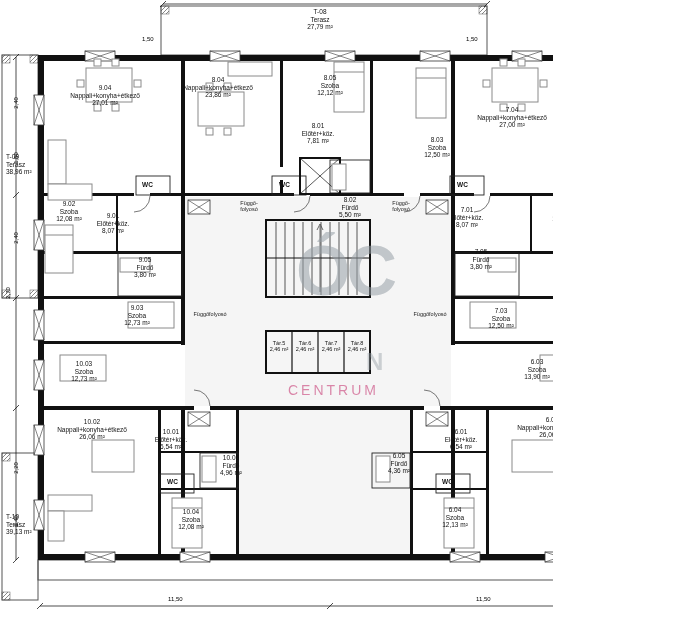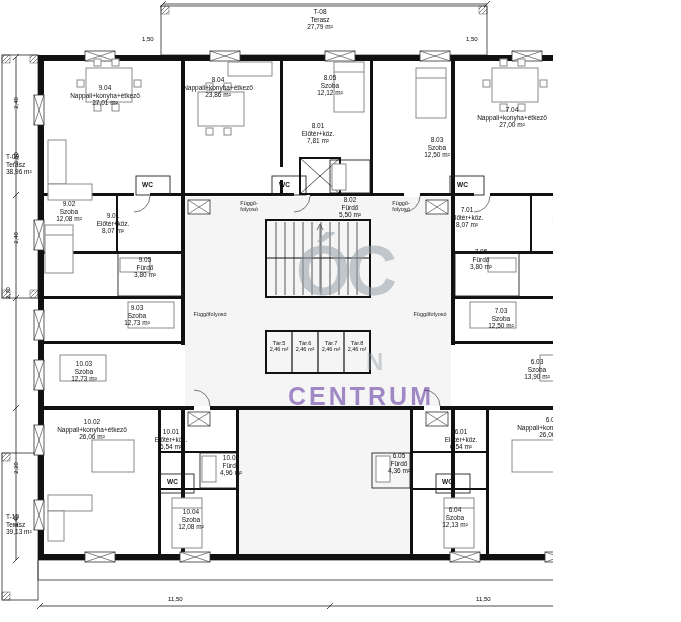--- a/index.html
+++ b/index.html
@@ -12,21 +12,21 @@
   .terr{text-align:left}
   .wc{position:absolute;z-index:4;font-size:6.5px;font-weight:bold}
   .stor{font-size:5.5px}
   .corrv{font-size:5.5px;color:#222}
   .corrh{position:absolute;z-index:4;font-size:5.5px;color:#222;text-align:center}
   .dim{position:absolute;z-index:4;font-size:6px;color:#000;white-space:nowrap}
   .dim.v{transform:rotate(-90deg);transform-origin:center center}
   .wm{position:absolute;z-index:2;color:#97a0a7;font-weight:bold}
   #wm-logo{left:296px;top:236px;font-size:70px;line-height:1;letter-spacing:-4px;opacity:.55}
   #wm-frag{left:366px;top:348px;font-size:24px;opacity:.45}
-  #wm-name{left:288px;top:382px;font-size:25px;letter-spacing:3px;opacity:.5;font-weight:bold;color:#4c1d95}
+  #wm-name{left:288px;top:382px;font-size:14px;letter-spacing:3px;opacity:.5;font-weight:normal;color:#be185d}
 </style>
 </head>
 <body>
 
 <div id="plan">
 
 <svg width="681" height="622" viewBox="0 0 681 622">
   <defs>
     <pattern id="hatch" width="4" height="4" patternUnits="userSpaceOnUse">
       <path d="M0 4 L4 0" stroke="#555" stroke-width="0.7"></path>

